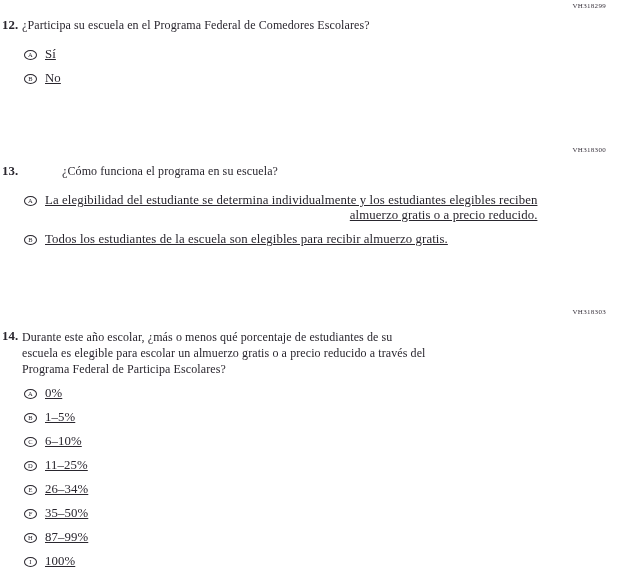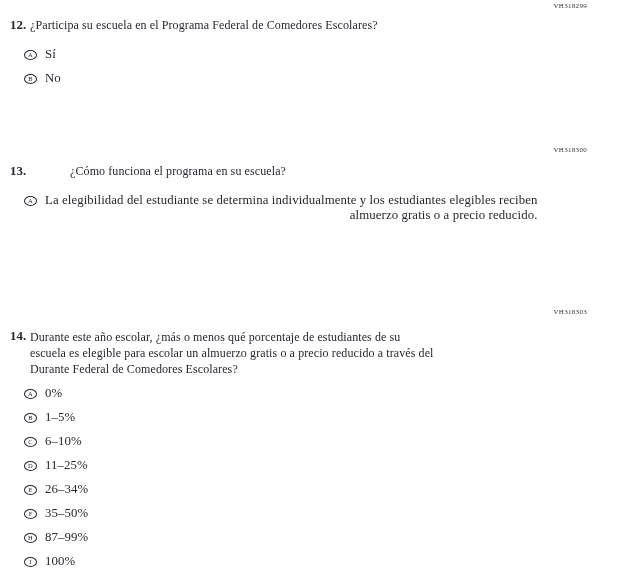--- a/index.html
+++ b/index.html
@@ -11,24 +11,24 @@
   .page {
     position:relative; width:618px; height:582px; background:#ffffff;
     color:#29262e;
   }
   .question { position:absolute; left:0; width:618px; }
   .q12 { top:2px; }
   .q13 { top:146px; }
   .q14 { top:308px; }
 
   .code {
-    font-size:7px; line-height:8px; text-align:right; padding-right:31px;
+    font-size:7px; line-height:8px; text-align:right; padding-right:12px;
     color:#39333d; letter-spacing:0.3px;
   }
-  .q-row { display:flex; padding-left:10px; }
+  .q-row { display:flex; padding-left:2px; }
   .q12 .q-row { margin-top:8px; }
   .q13 .q-row { margin-top:10px;gap:40px; }
   .q14 .q-row { margin-top:13px; }
   .q-num {
     flex:none; width:20px; font-weight:bold;
     font-size:12.8px; line-height:15px; letter-spacing:0.1px;
   }
   .q-text { font-size:12px; line-height:15px; letter-spacing:0.1px; }
   .q14 .q-text .line { line-height:16px; }
   .line { display:block; white-space:nowrap; }
@@ -41,21 +41,21 @@
     display:flex; align-items:flex-start; margin-bottom:9px;
     font-size:12.8px; line-height:15px; letter-spacing:0.1px;
   }
   .bubble {
     flex:none; width:13px; height:10px; margin-top:2.5px; margin-right:8px;
     border:1px solid #29262e; border-radius:50%;
     display:flex; align-items:center; justify-content:center;
     font-size:6.5px; line-height:7px; color:#29262e;
     font-family:"Liberation Serif","DejaVu Serif",serif;
   }
-  .opt-text { display:block; }
+  .opt-text { display:block;text-decoration:underline; }
 </style>
 </head>
 <body>
 
 <div class="page">
 
   <section class="question q12">
     <div class="code">VH318299</div>
     <div class="q-row">
       <span class="q-num">12.</span>
@@ -80,31 +80,35 @@
       <span class="q-text">¿Cómo funciona el programa en su escuela?</span>
     </div>
     <div class="options">
       <div class="option">
         <span class="bubble">A</span>
         <span class="opt-text">
           <span class="line">La elegibilidad del estudiante se determina individualmente y los estudiantes elegibles reciben</span>
           <span class="line">almuerzo gratis o a precio reducido.</span>
         </span>
       </div>
+      <div class="option">
+        <span class="bubble">B</span>
+        <span class="opt-text">Todos los estudiantes de la escuela son elegibles para recibir almuerzo gratis.</span>
+      </div>
     </div>
   </section>
 
   <section class="question q14">
     <div class="code">VH318303</div>
     <div class="q-row">
       <span class="q-num">14.</span>
       <span class="q-text">
         <span class="line">Durante este año escolar, ¿más o menos qué porcentaje de estudiantes de su</span>
         <span class="line">escuela es elegible para escolar un almuerzo gratis o a precio reducido a través del</span>
-        <span class="line">Durante Federal de Comedores Escolares?</span>
+        <span class="line">Programa Federal de Participa Escolares?</span>
       </span>
     </div>
     <div class="options">
       <div class="option">
         <span class="bubble">A</span>
         <span class="opt-text">0%</span>
       </div>
       <div class="option">
         <span class="bubble">B</span>
         <span class="opt-text">1–5%</span>

